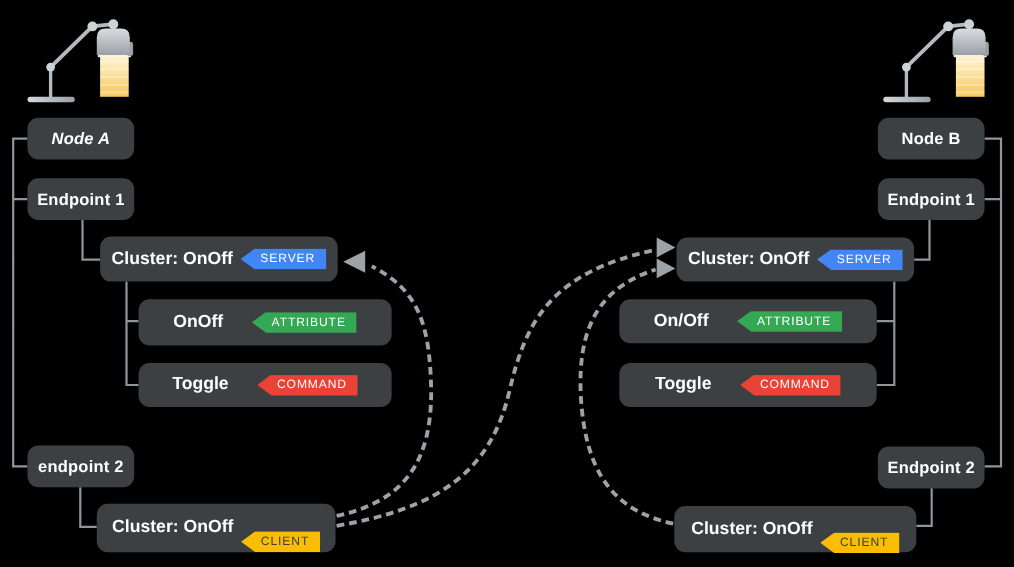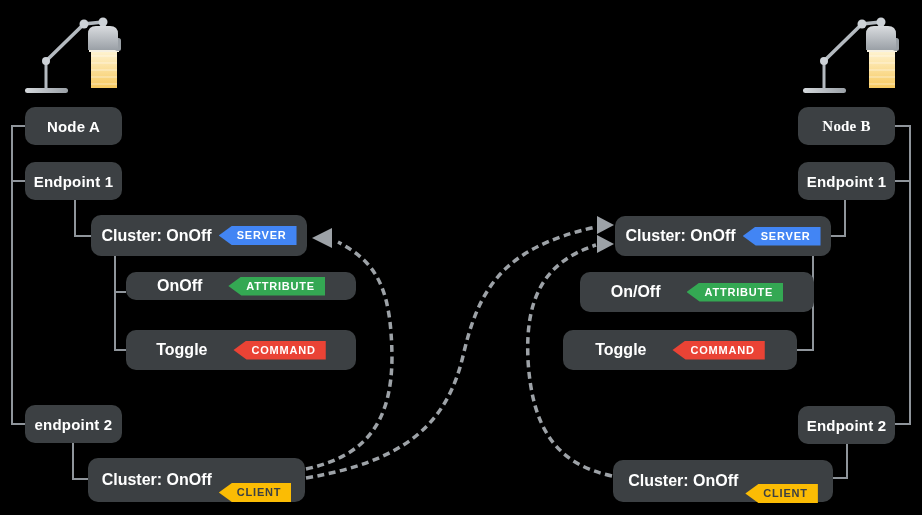--- a/index.html
+++ b/index.html
@@ -5,36 +5,36 @@
   html,body{margin:0;padding:0;background:#000;}
   .canvas{position:relative;width:922px;height:515px;background:#000;overflow:hidden;
           font-family:"Liberation Sans",sans-serif;}
   svg.layer{position:absolute;left:0;top:0;}
   .box{position:absolute;background:#3c4043;border-radius:10px;color:#fff;
        display:flex;align-items:center;justify-content:center;
        font-weight:600;box-sizing:border-box;}
   .small{font-size:15px;letter-spacing:.2px;}
   .cluster{font-size:16px;gap:7px;}
   .row{font-size:16px;gap:26px;}
-  .badge{font-size:11px;font-weight:700;letter-spacing:.8px;color:#fff;
+  .badge{font-size:11px;font-weight:400;letter-spacing:.8px;color:#fff;
          padding:4px 10px 4px 18px;line-height:1;
          clip-path:polygon(0 50%,13px 0,100% 0,100% 100%,13px 100%);}
   .badge.dark{color:#3c4043;margin-top:25px;}
   
-  #node-a   {left:25px; top:107px; width:97px; height:38px;}
+  #node-a   {left:25px; top:107px; width:97px; height:38px;font-style:italic;}
   #ep1-a    {left:25px; top:162px; width:97px; height:38px;}
   #server-a {left:91px; top:215px; width:216px;height:41px;}
-  #attr-a   {left:126px;top:272px; width:230px;height:28px;}
+  #attr-a   {left:126px;top:272px; width:230px;height:42px;}
   #cmd-a    {left:126px;top:330px; width:230px;height:40px;}
   #ep2-a    {left:25px; top:405px; width:97px; height:38px;}
   #client-a {left:88px; top:458px; width:217px;height:44px;}
-  #node-b   {left:798px;top:107px; width:97px; height:38px;font-family:Liberation Serif, serif;}
+  #node-b   {left:798px;top:107px; width:97px; height:38px;}
   #ep1-b    {left:798px;top:162px; width:97px; height:38px;}
   #server-b {left:615px;top:216px; width:216px;height:40px;}
-  #attr-b   {left:580px;top:272px; width:234px;height:40px;}
+  #attr-b   {left:563px;top:272px; width:234px;height:40px;}
   #cmd-b    {left:563px;top:330px; width:234px;height:40px;}
   #ep2-b    {left:798px;top:406px; width:97px; height:38px;}
   #client-b {left:613px;top:460px; width:220px;height:42px;}
 </style>
 </head>
 <body>
 
 <div class="canvas">
 
   <svg class="layer" width="922" height="515" viewBox="0 0 922 515">

